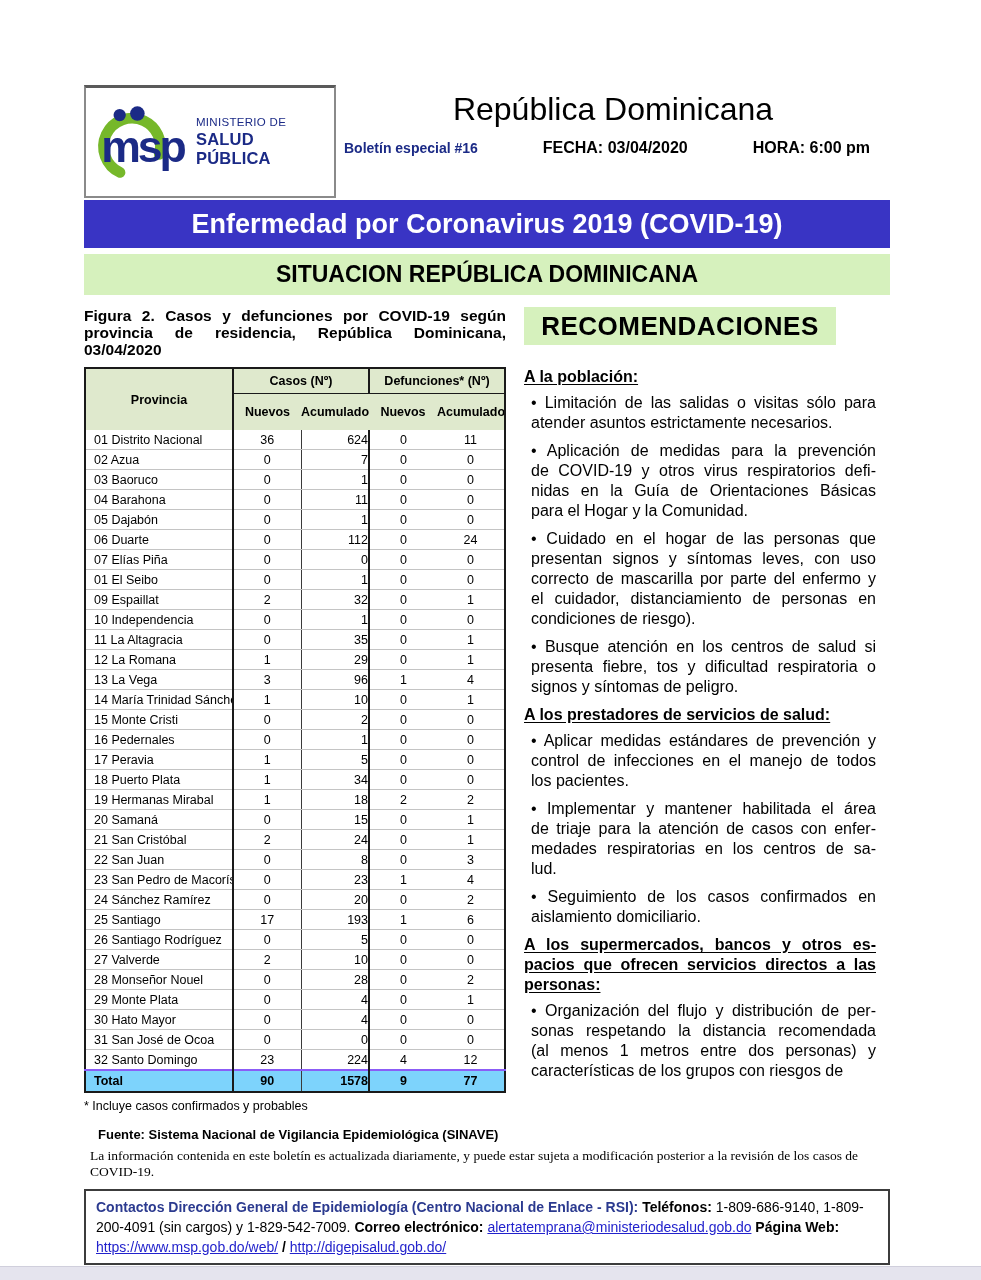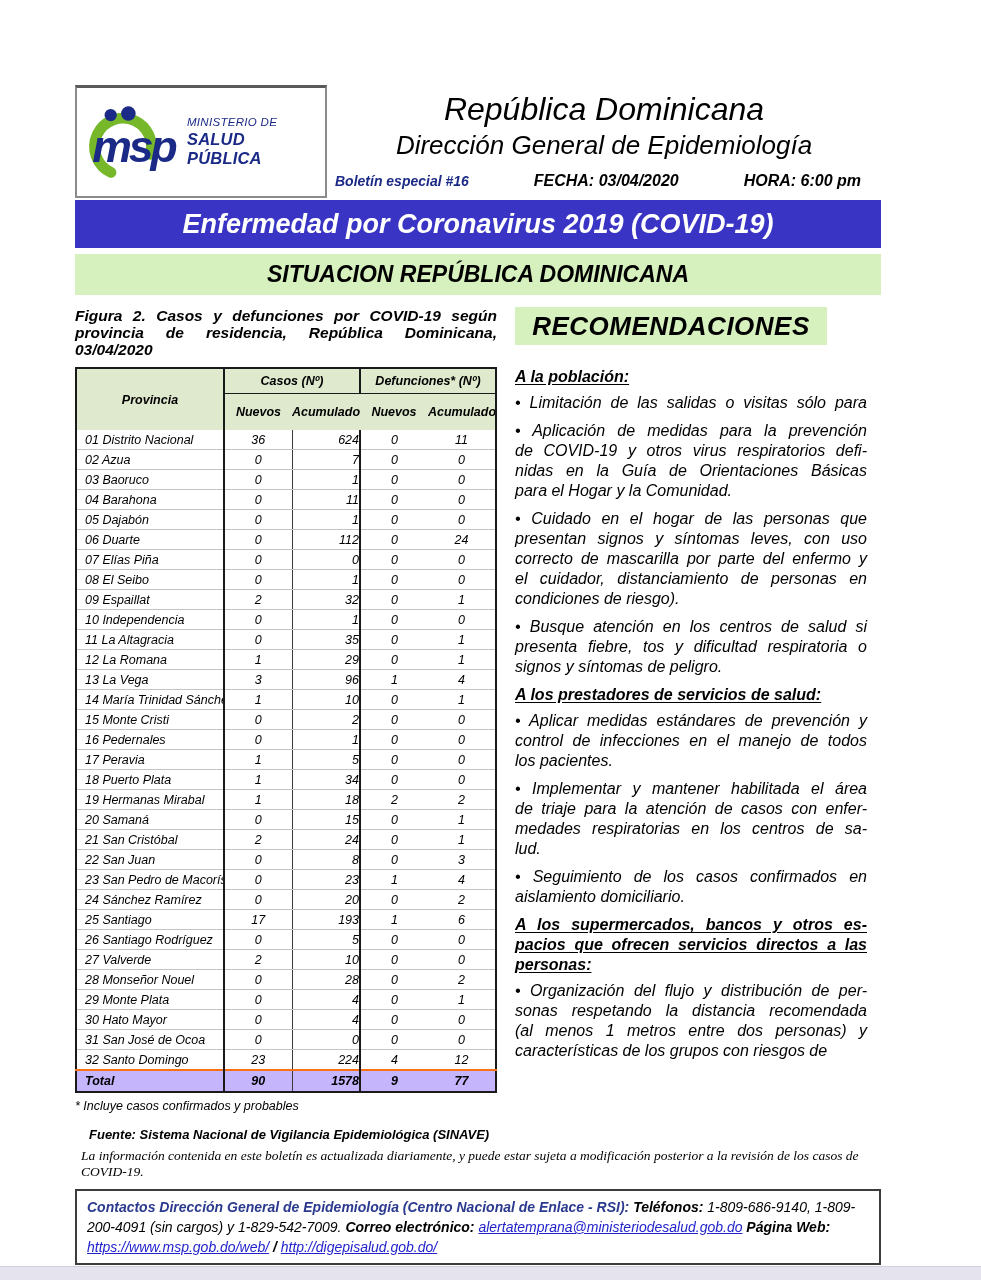--- a/index.html
+++ b/index.html
@@ -1,18 +1,18 @@
 <!DOCTYPE html>
 <html><head>
 <meta charset="utf-8">
 <style>
   html,body { margin:0; padding:0; background:#ffffff; }
   .page { position:relative; width:981px; height:1280px; background:#ffffff; overflow:hidden;
           font-family:"Liberation Sans", sans-serif; color:#000; }
-  .content { position:absolute; left:75px; top:85px; width:806px;font-style:italic; }
+  .content { position:absolute; left:84px; top:85px; width:806px; }
 
   
   .header { display:flex; }
   .logo-box { width:252px; height:113px; box-sizing:border-box; border:2px solid #8a8a8a;
               border-top:3px solid #5a5a5a; display:flex; align-items:center; padding:4px 6px; background:#fff; }
   .ministry { margin-left:4px; color:#1b2a86; line-height:1.15; }
   .ministry .l1 { font-size:11.5px; letter-spacing:.3px; }
   .ministry .l2 { font-size:16.5px; font-weight:bold; letter-spacing:.2px; }
   .header-right { flex:1; padding-top:6px; }
   .hr-title { text-align:center; font-size:32px; }
@@ -44,31 +44,31 @@
   thead th { background:#dfe9cd; font-weight:bold; text-align:center; }
   .h-prov  { width:146px; border-right:2px solid #1a1a1a; }
   .h-group { height:24px; border-bottom:1.5px solid #1a1a1a; }
   .h-group.first { border-right:2px solid #1a1a1a; }
   .h-sub { height:36px; }
   .w1 { width:58px; } .w2 { width:78px; } .w3 { width:64px; } .w4 { width:76px; }
   tbody td { height:19px; border-bottom:1px solid #c4c4c4; text-align:center; }
   tbody td.c0 { text-align:left; padding-left:8px; border-right:2px solid #1a1a1a; }
   tbody td.c1 { border-right:1.5px solid #3a3a3a; }
   tbody td.c2 { border-right:2px solid #1a1a1a;text-align:right; }
-  tbody tr.total td { background:#c4b5fd; font-weight:bold; border-top:2px solid #f97316; border-bottom:none; height:20px; }
+  tbody tr.total td { background:#7dd3fc; font-weight:bold; border-top:2px solid #8b5cf6; border-bottom:none; height:20px; }
   .footnote { font-size:12.5px; margin-top:6px; }
 
   
   .rec-title-box { width:312px; height:38px; background:#d6f1bd; display:flex; align-items:center;
                    justify-content:center; font-weight:bold; font-size:26px; letter-spacing:.5px; }
   .rec-body { font-size:16px; line-height:20px; }
   .rec-heading { font-weight:bold; margin-top:4px; margin-bottom:6px; }
   .rec-heading.first { margin-top:22px; }
   .rec-heading .jline { text-decoration:underline; text-underline-offset:2px; }
-  .rec-bullet { margin-bottom:8px; }
+  .rec-bullet { margin-bottom:8px;margin-left:7px; }
 
   
   .fuente { margin-top:8px; font-weight:bold; font-size:13px; padding-left:14px; }
   .disclaimer { margin-top:6px; font-family:"Liberation Serif", serif; font-size:13.5px; padding-left:6px; }
   .contacts { margin-top:9px; border:2px solid #3c3c3c; padding:6px 10px; width:100%; box-sizing:border-box;
               font-size:14px; line-height:20px; font-weight:bold; }
   .c-label { color:#2b3a8f; }
   .c-value { font-weight:normal; }
   .c-link { color:#2222cc; font-weight:normal; text-decoration:underline; cursor:pointer; }
   .window-strip { position:absolute; left:0; bottom:0; width:981px; height:13px; background:#e5e4ee; border-top:1px solid #d0cfdc; }
@@ -87,21 +87,20 @@
           <circle cx="59" cy="13" r="9.5" fill="#1b2a86"></circle>
           <text x="12" y="76" font-family="Liberation Sans, sans-serif" font-size="58" font-weight="bold" fill="#1b2a86" letter-spacing="-4">msp</text>
         </svg>
         <div class="ministry">
           <div class="l1">MINISTERIO DE</div>
           <div class="l2">SALUD PÚBLICA</div>
         </div>
       </div>
       <div class="header-right">
         <div class="hr-title">República Dominicana</div>
-        <div class="hr-sub">Dirección General de Epidemiología</div>
         <div class="bulletin-row">
           <span class="bulletin">Boletín especial #16</span>
           <span class="fecha">FECHA: 03/04/2020</span>
           <span class="hora">HORA: 6:00 pm</span>
         </div>
       </div>
     </div>
 
     <div class="banner-blue">Enfermedad por Coronavirus 2019 (COVID-19)</div>
     <div class="banner-green">SITUACION REPÚBLICA DOMINICANA</div>
@@ -173,21 +172,21 @@
                 <td class="c4">24</td>
               </tr>
               <tr>
                 <td class="c0">07 Elías Piña</td>
                 <td class="c1">0</td>
                 <td class="c2">0</td>
                 <td class="c3">0</td>
                 <td class="c4">0</td>
               </tr>
               <tr>
-                <td class="c0">08 El Seibo</td>
+                <td class="c0">01 El Seibo</td>
                 <td class="c1">0</td>
                 <td class="c2">1</td>
                 <td class="c3">0</td>
                 <td class="c4">0</td>
               </tr>
               <tr>
                 <td class="c0">09 Espaillat</td>
                 <td class="c1">2</td>
                 <td class="c2">32</td>
                 <td class="c3">0</td>
@@ -368,20 +367,21 @@
       </div>
 
       <div class="right-col">
         <div class="rec-title-box">RECOMENDACIONES</div>
         <div class="rec-body">
             <div class="rec-heading first">
               <div class="jline last">A la población:</div>
             </div>
             <div class="rec-bullet">
               <div class="jline">• Limitación de las salidas o visitas sólo para</div>
+              <div class="jline last">atender asuntos estrictamente necesarios.</div>
             </div>
             <div class="rec-bullet">
               <div class="jline">• Aplicación de medidas para la prevención</div>
               <div class="jline">de COVID-19 y otros virus respiratorios defi-</div>
               <div class="jline">nidas en la Guía de Orientaciones Básicas</div>
               <div class="jline last">para el Hogar y la Comunidad.</div>
             </div>
             <div class="rec-bullet">
               <div class="jline">• Cuidado en el hogar de las personas que</div>
               <div class="jline">presentan signos y síntomas leves, con uso</div>

